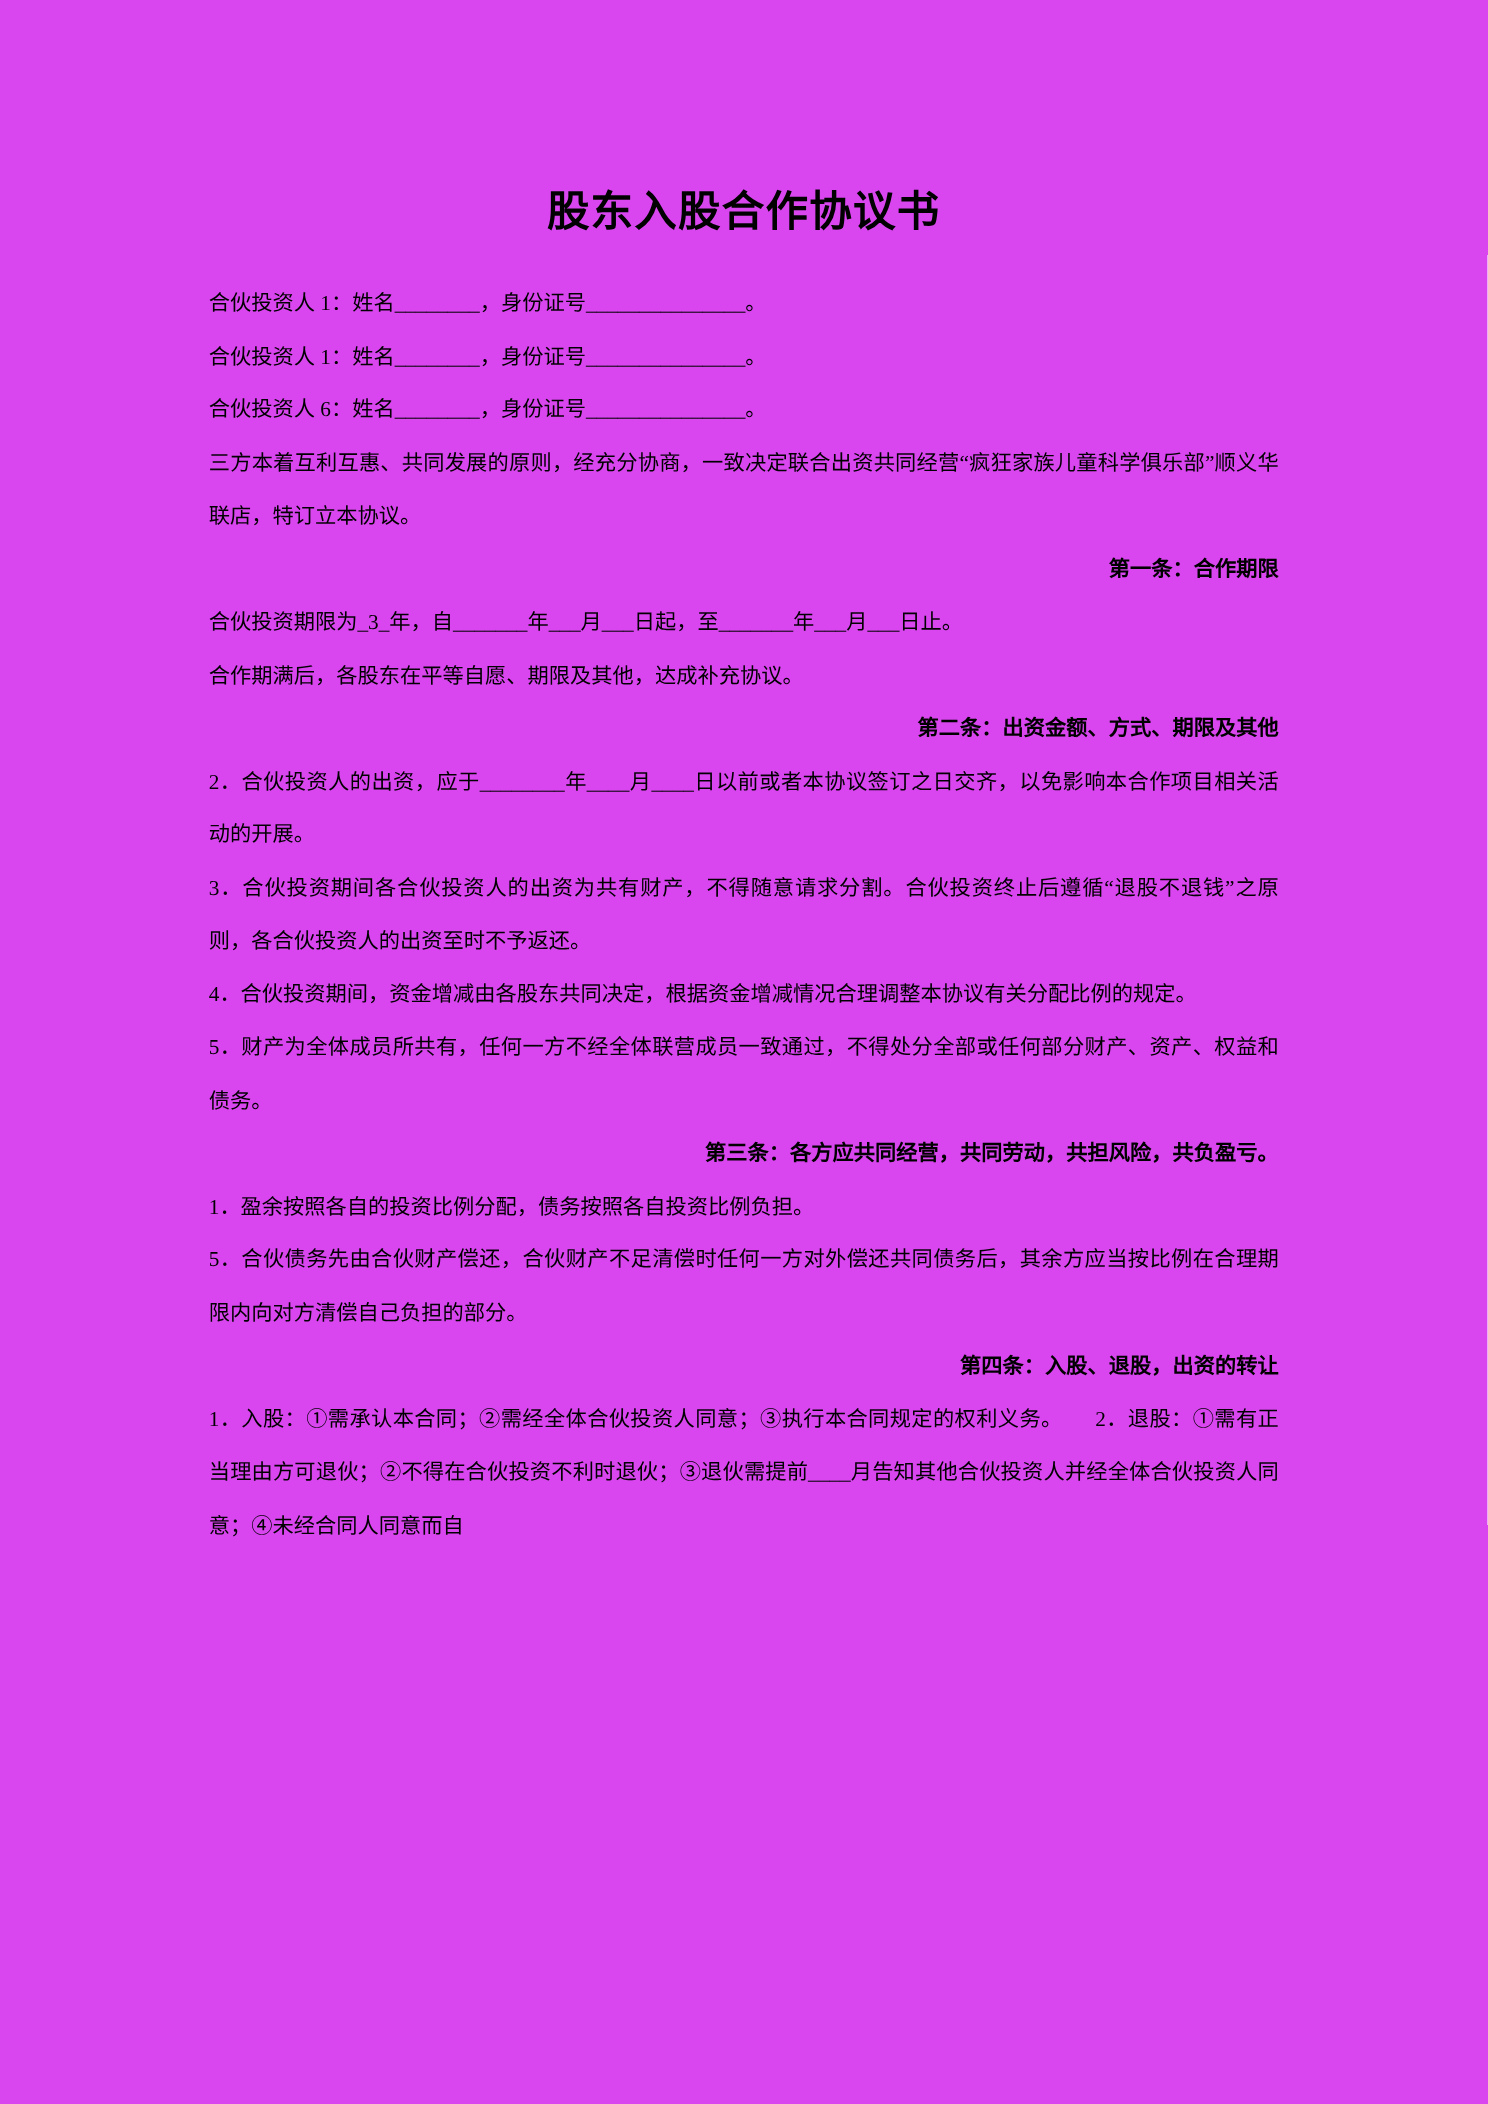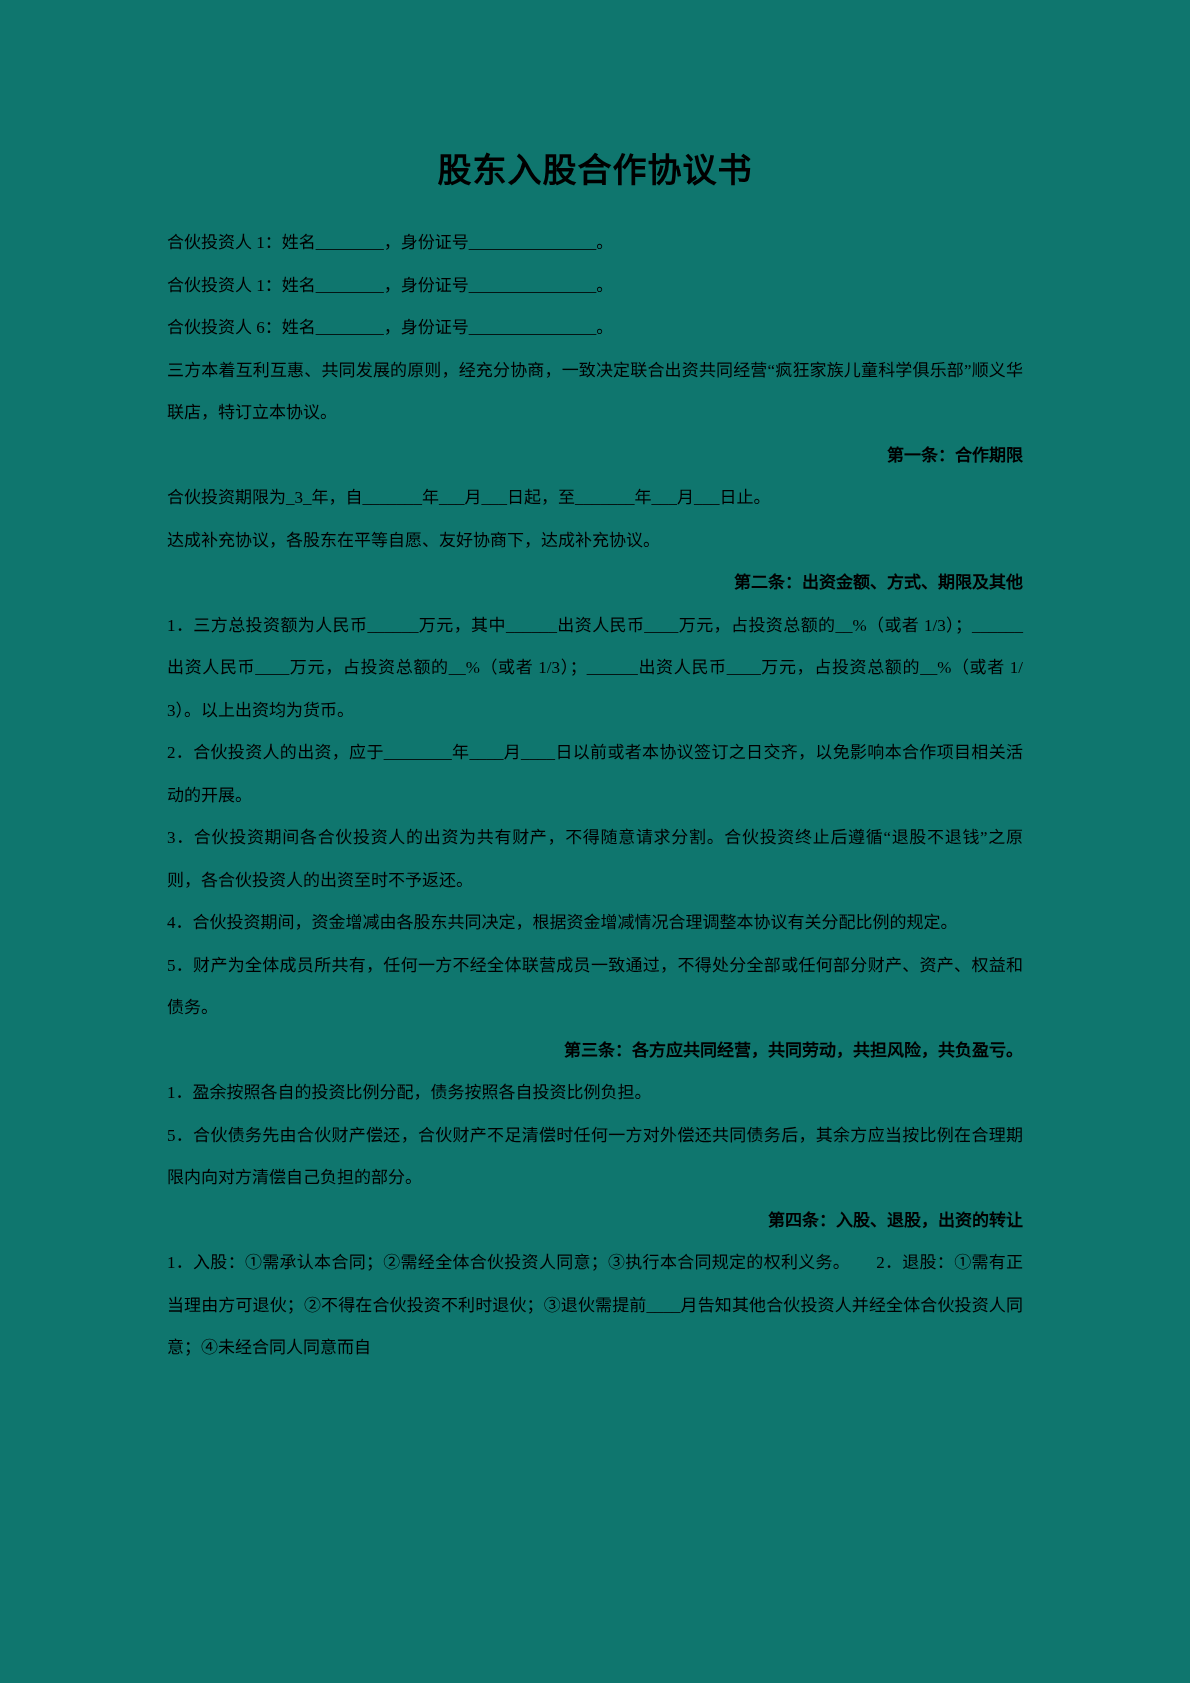--- a/index.html
+++ b/index.html
@@ -5,21 +5,21 @@
   html, body {
     margin: 0;
     padding: 0;
     background: #ffffff;
   }
   .page {
     position: relative;
     width: 1190px;
     height: 1683px;
     margin: 0 auto;
-    background: #0f766e;
+    background: #d946ef;
     box-sizing: border-box;
     padding: 148px 167px 0 167px;
     color: #000000;
     overflow: hidden;
   }
   .doc-title {
     margin: 0 0 28px 0;
     text-align: center;
     font-family: "Liberation Serif", "DejaVu Serif", serif;
     font-weight: bold;
@@ -54,23 +54,22 @@
 
 <div class="page">
   <h1 class="doc-title">股东入股合作协议书</h1>
   <div class="doc-body" id="doc-body">
       <p class="para body">合伙投资人 1：姓名________，身份证号_______________。</p>
       <p class="para body">合伙投资人 1：姓名________，身份证号_______________。</p>
       <p class="para body">合伙投资人 6：姓名________，身份证号_______________。</p>
       <p class="para body">三方本着互利互惠、共同发展的原则，经充分协商，一致决定联合出资共同经营“疯狂家族儿童科学俱乐部”顺义华联店，特订立本协议。</p>
       <p class="para heading">第一条：合作期限</p>
       <p class="para body">合伙投资期限为_3_年，自_______年___月___日起，至_______年___月___日止。</p>
-      <p class="para body">达成补充协议，各股东在平等自愿、友好协商下，达成补充协议。</p>
+      <p class="para body">合作期满后，各股东在平等自愿、期限及其他，达成补充协议。</p>
       <p class="para heading">第二条：出资金额、方式、期限及其他</p>
-      <p class="para body">1．三方总投资额为人民币______万元，其中______出资人民币____万元，占投资总额的__%（或者 1/3）；______出资人民币____万元，占投资总额的__%（或者 1/3）；______出资人民币____万元，占投资总额的__%（或者 1/3）。以上出资均为货币。</p>
       <p class="para body">2．合伙投资人的出资，应于________年____月____日以前或者本协议签订之日交齐，以免影响本合作项目相关活动的开展。</p>
       <p class="para body">3．合伙投资期间各合伙投资人的出资为共有财产，不得随意请求分割。合伙投资终止后遵循“退股不退钱”之原则，各合伙投资人的出资至时不予返还。</p>
       <p class="para body">4．合伙投资期间，资金增减由各股东共同决定，根据资金增减情况合理调整本协议有关分配比例的规定。</p>
       <p class="para body">5．财产为全体成员所共有，任何一方不经全体联营成员一致通过，不得处分全部或任何部分财产、资产、权益和债务。</p>
       <p class="para heading">第三条：各方应共同经营，共同劳动，共担风险，共负盈亏。</p>
       <p class="para body">1．盈余按照各自的投资比例分配，债务按照各自投资比例负担。</p>
       <p class="para body">5．合伙债务先由合伙财产偿还，合伙财产不足清偿时任何一方对外偿还共同债务后，其余方应当按比例在合理期限内向对方清偿自己负担的部分。</p>
       <p class="para heading">第四条：入股、退股，出资的转让</p>
       <p class="para body">1．入股：①需承认本合同；②需经全体合伙投资人同意；③执行本合同规定的权利义务。　　2．退股：①需有正当理由方可退伙；②不得在合伙投资不利时退伙；③退伙需提前____月告知其他合伙投资人并经全体合伙投资人同意；④未经合同人同意而自</p>
     </div>

